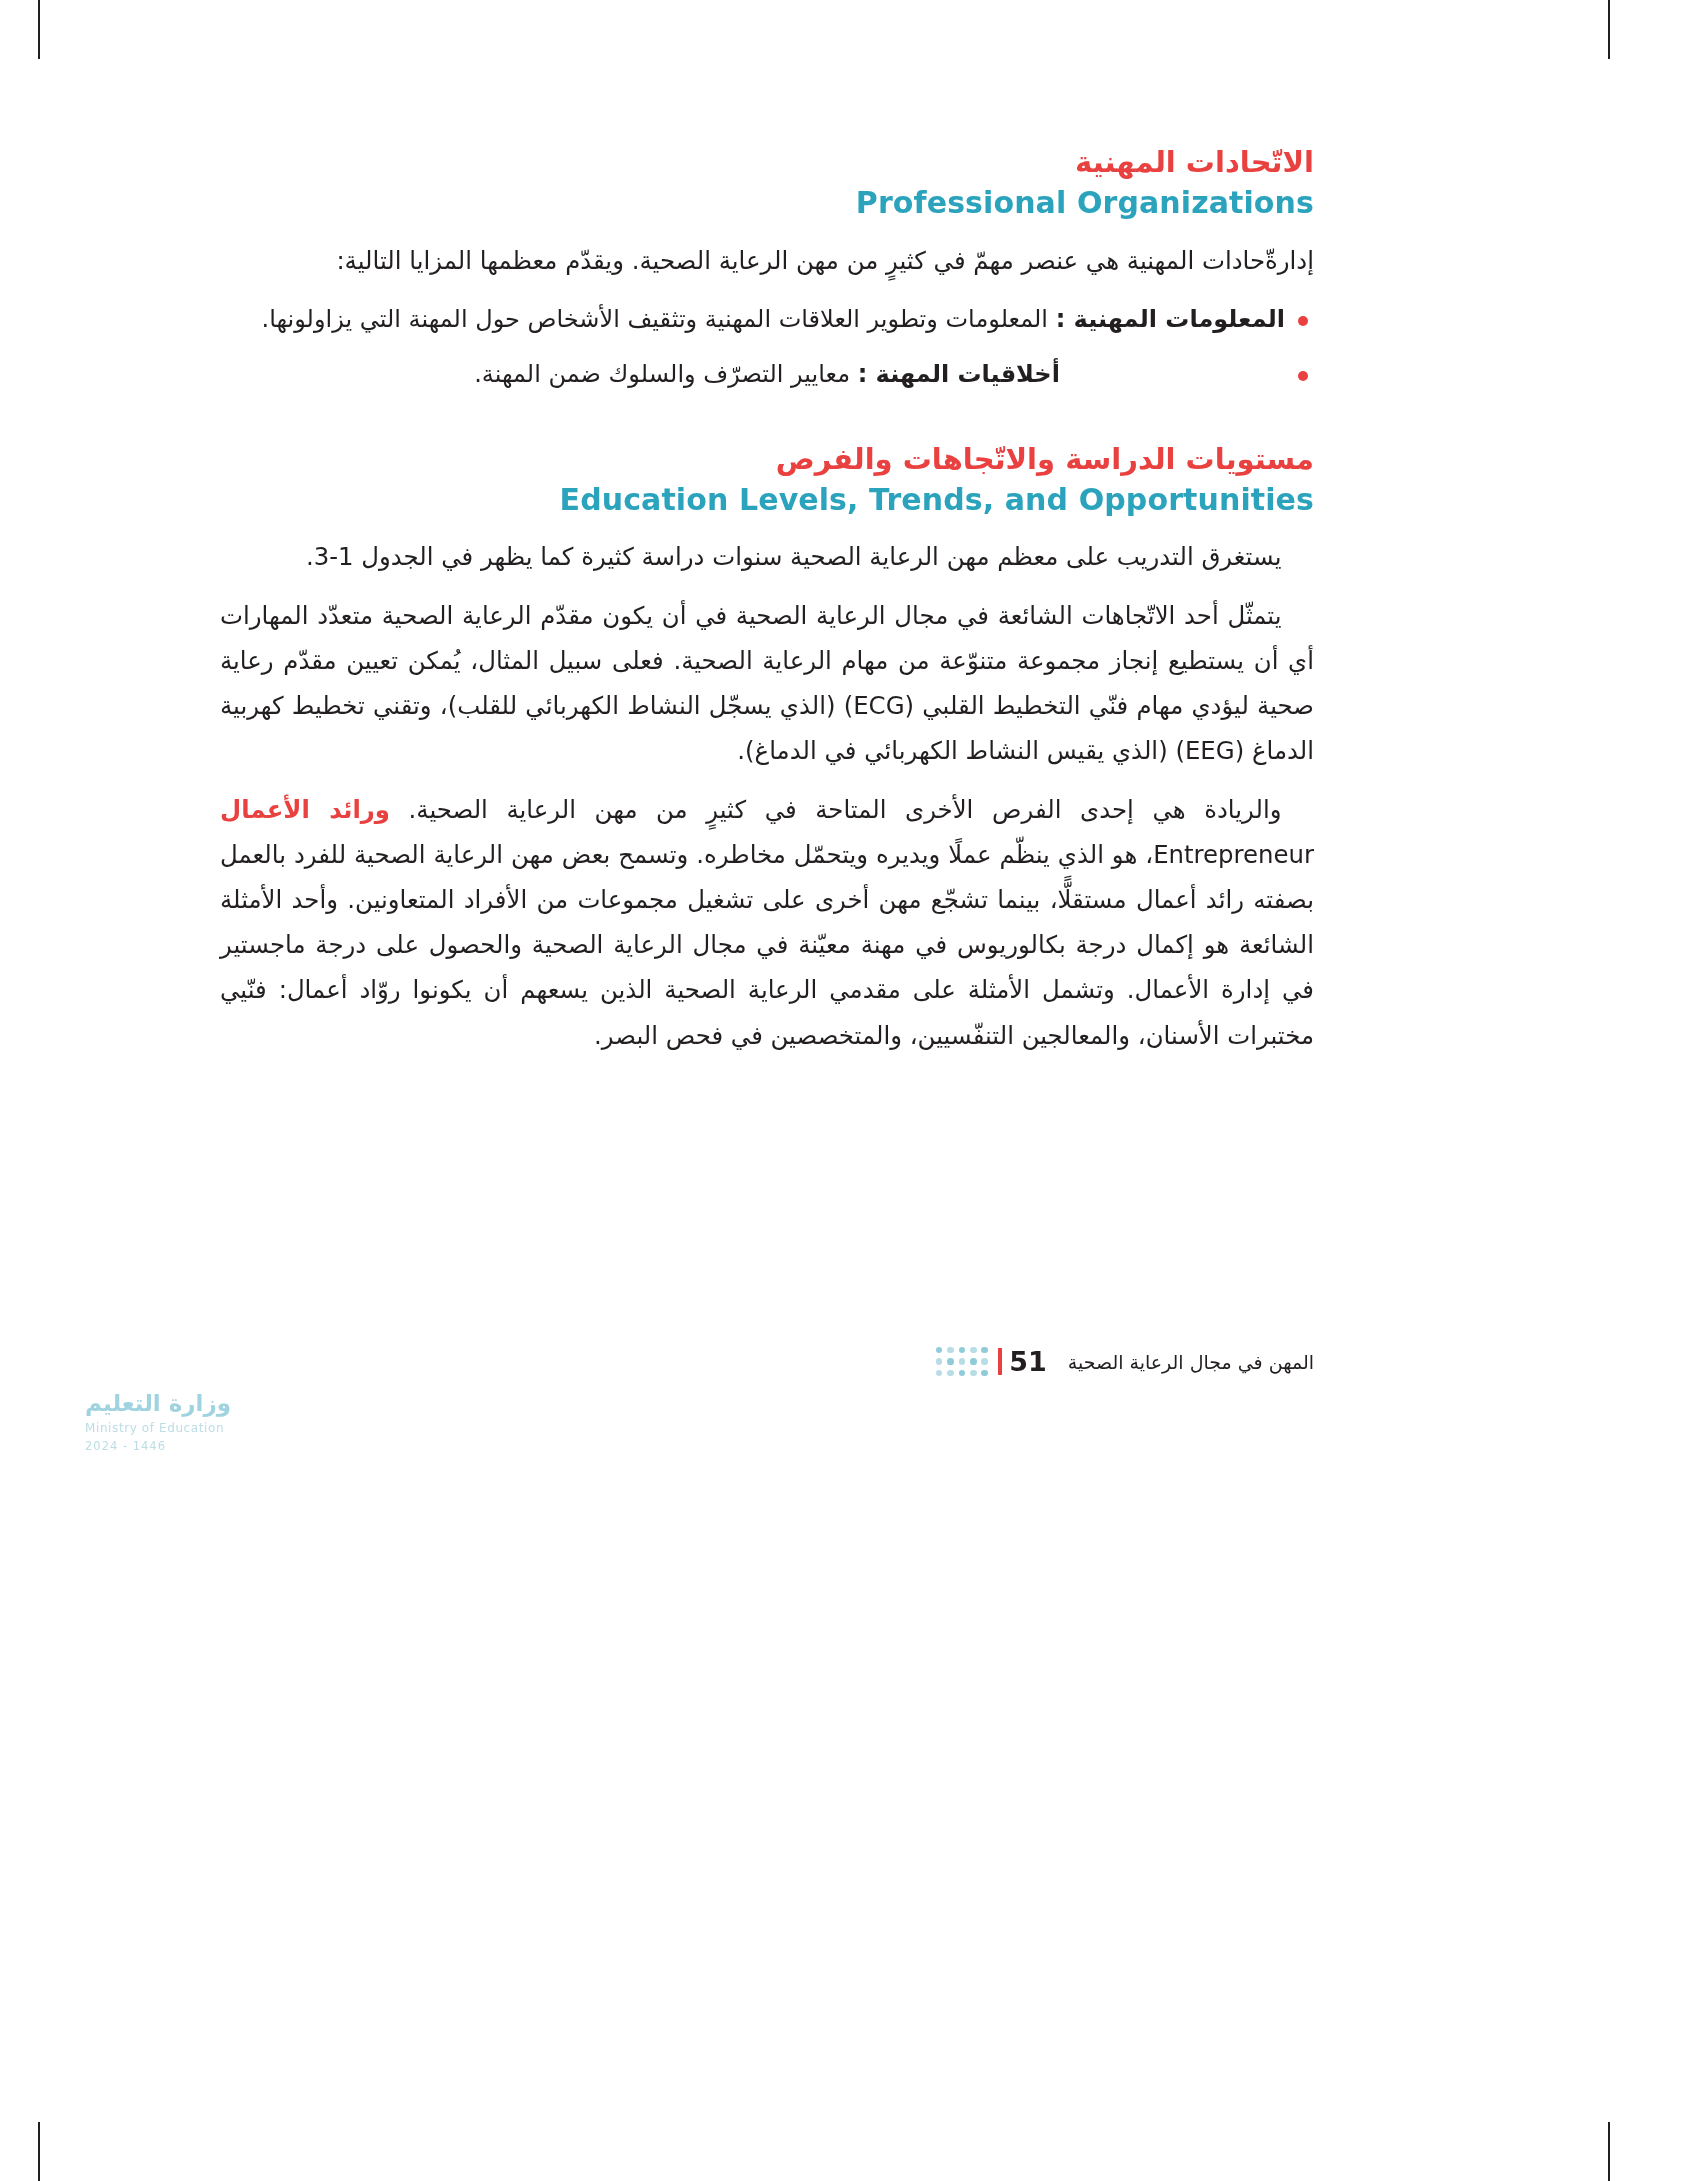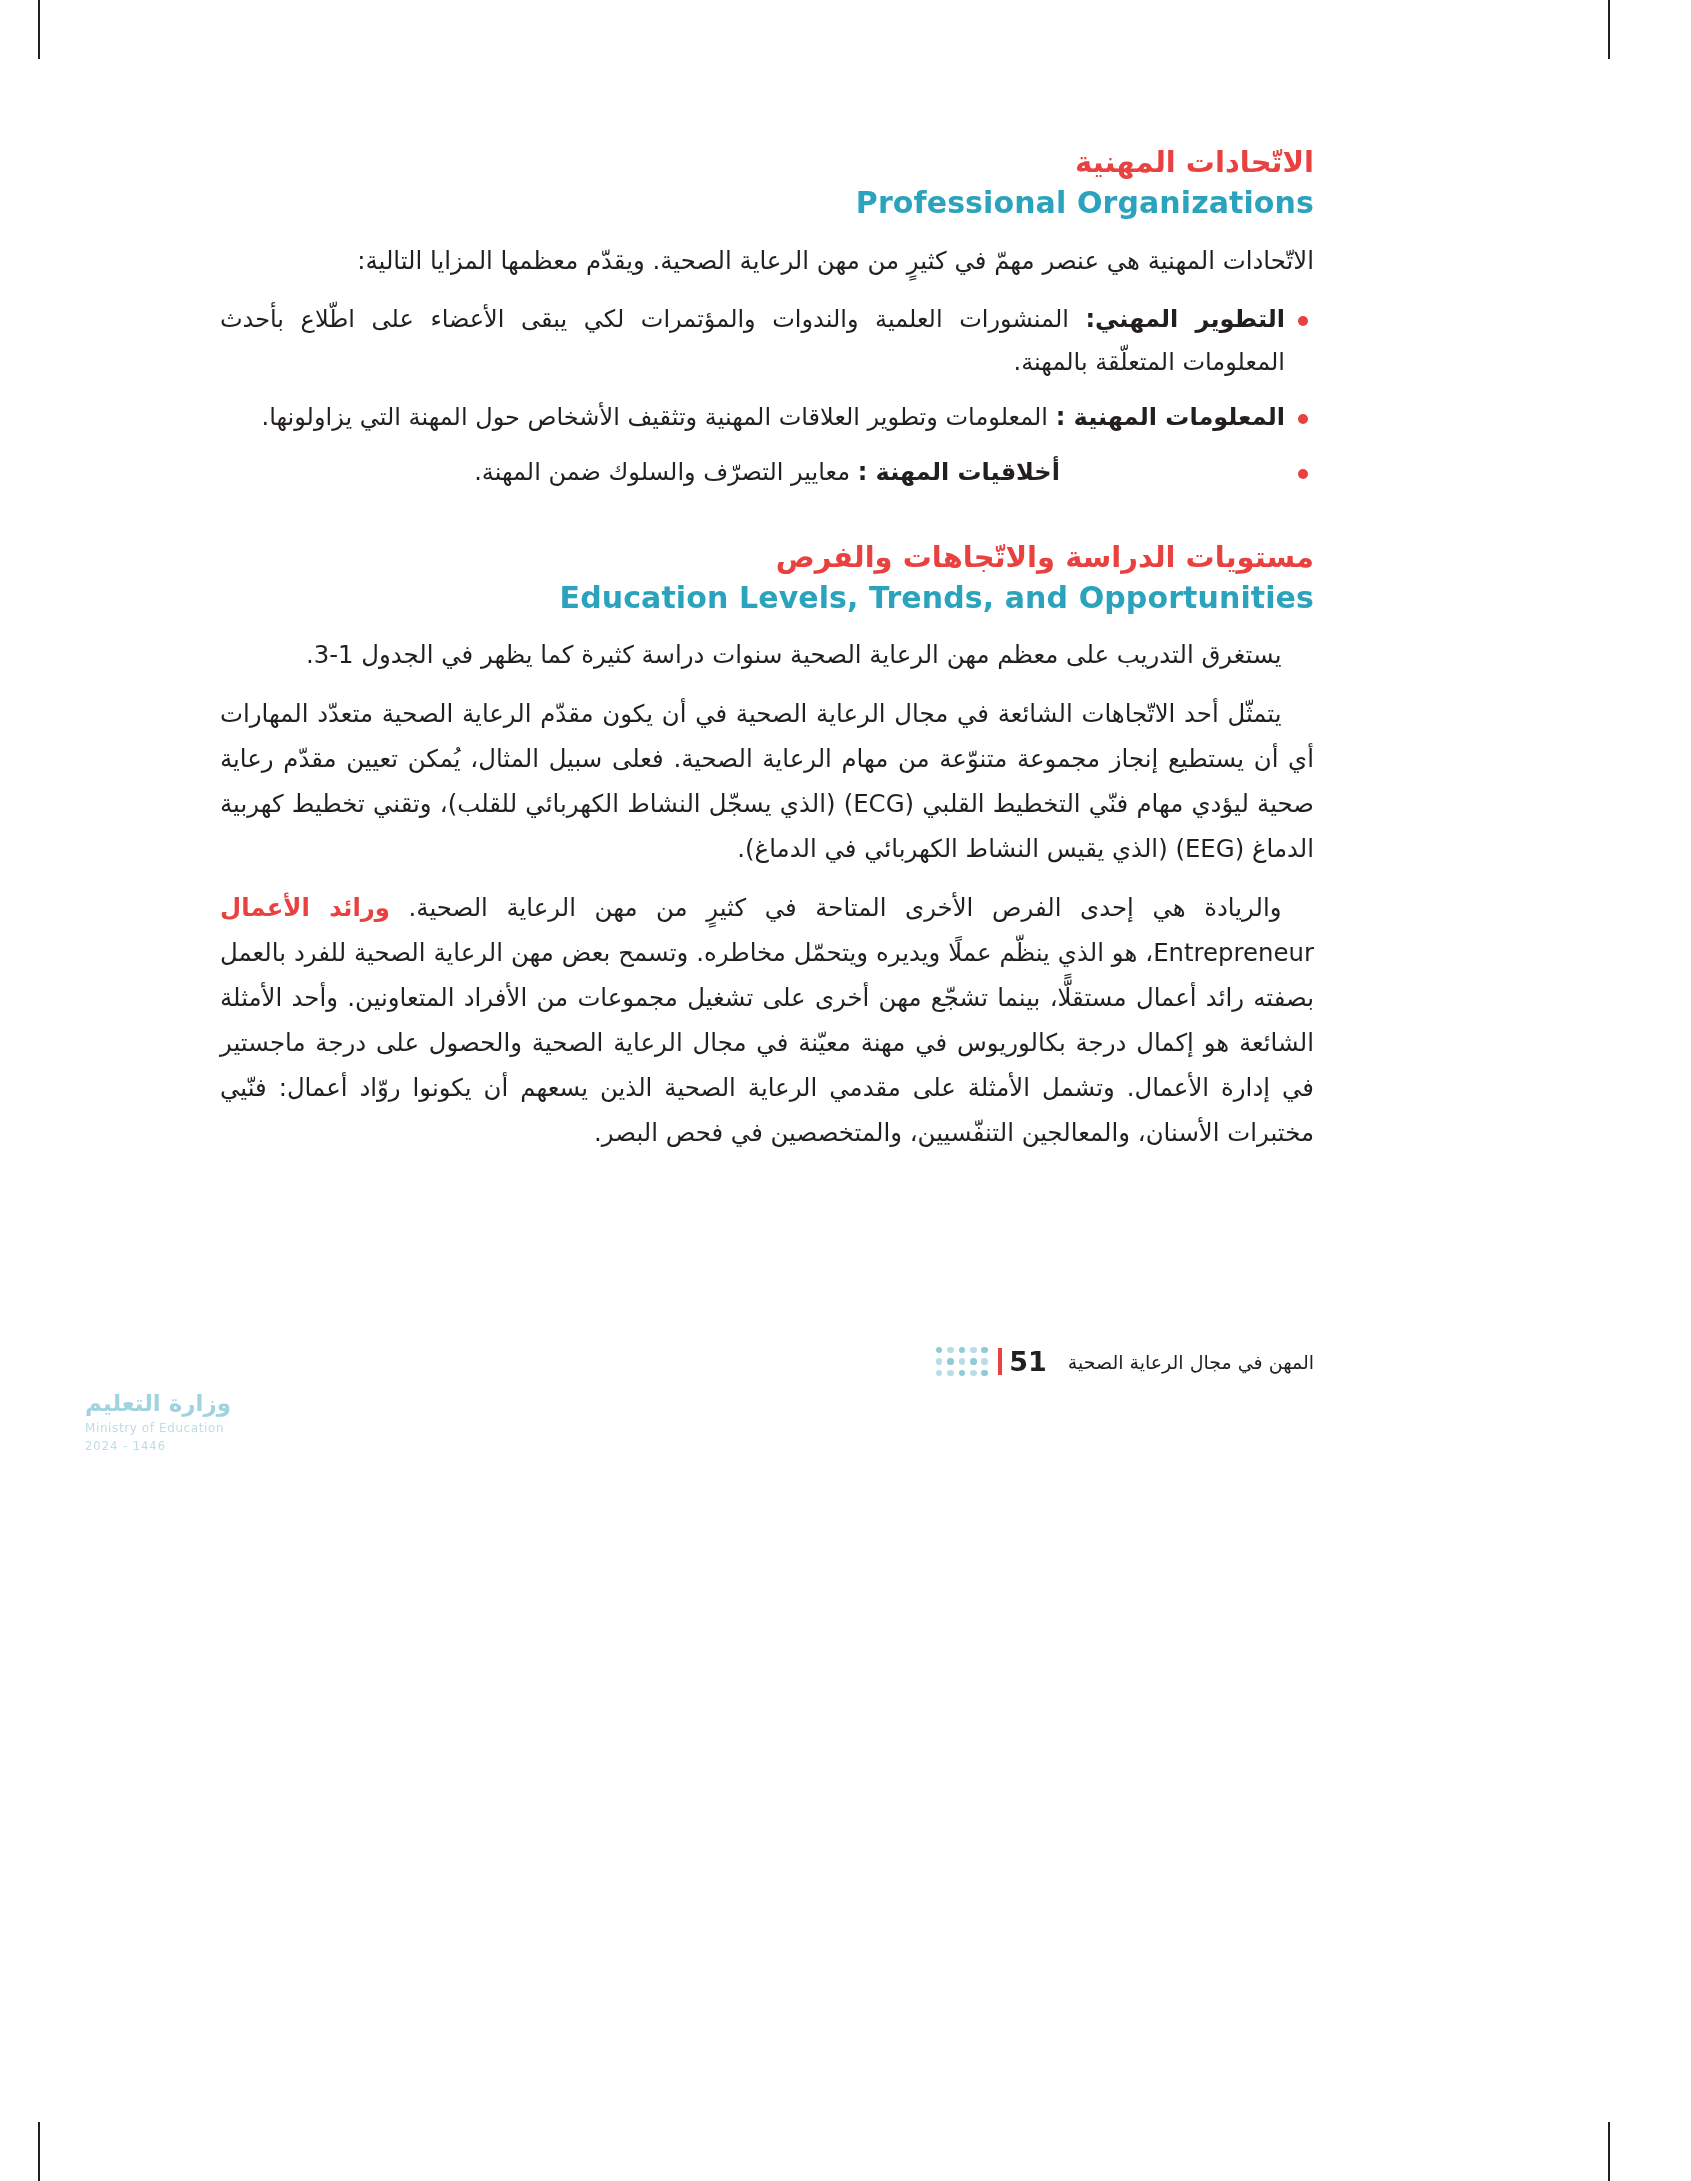--- a/index.html
+++ b/index.html
@@ -191,26 +191,23 @@
 <div class="crop v" style="left:1608px; bottom:0;"></div>
 
 <div class="page">
 
   <div class="content">
 
     <section>
       <h2 class="ar-heading">الاتّحادات المهنية</h2>
       <h3 class="en-heading">Professional Organizations</h3>
 
-      <p class="body">الاتّحادات المهنية هي عنصر مهمّ في كثيرٍ من مهن الرعاية الصحية. ويقدّم معظمها المزايا التالية:</p>
+      <p class="body">إدارةّحادات المهنية هي عنصر مهمّ في كثيرٍ من مهن الرعاية الصحية. ويقدّم معظمها المزايا التالية:</p>
 
       <ul class="bullets">
-        <li>
-          <span class="b-term">التطوير المهني:</span><span> المنشورات العلمية والندوات والمؤتمرات لكي يبقى الأعضاء على اطّلاع بأحدث المعلومات المتعلّقة بالمهنة.</span>
-        </li>
         <li>
           <span class="b-term">المعلومات المهنية :</span><span> المعلومات وتطوير العلاقات المهنية وتثقيف الأشخاص حول المهنة التي يزاولونها.</span>
         </li>
         <li style="text-align:center; text-align-last:center; padding-right:0;">
           <span class="b-term">أخلاقيات المهنة :</span><span> معايير التصرّف والسلوك ضمن المهنة.</span>
         </li>
       </ul>
     </section>
 
     <section class="sect2">

